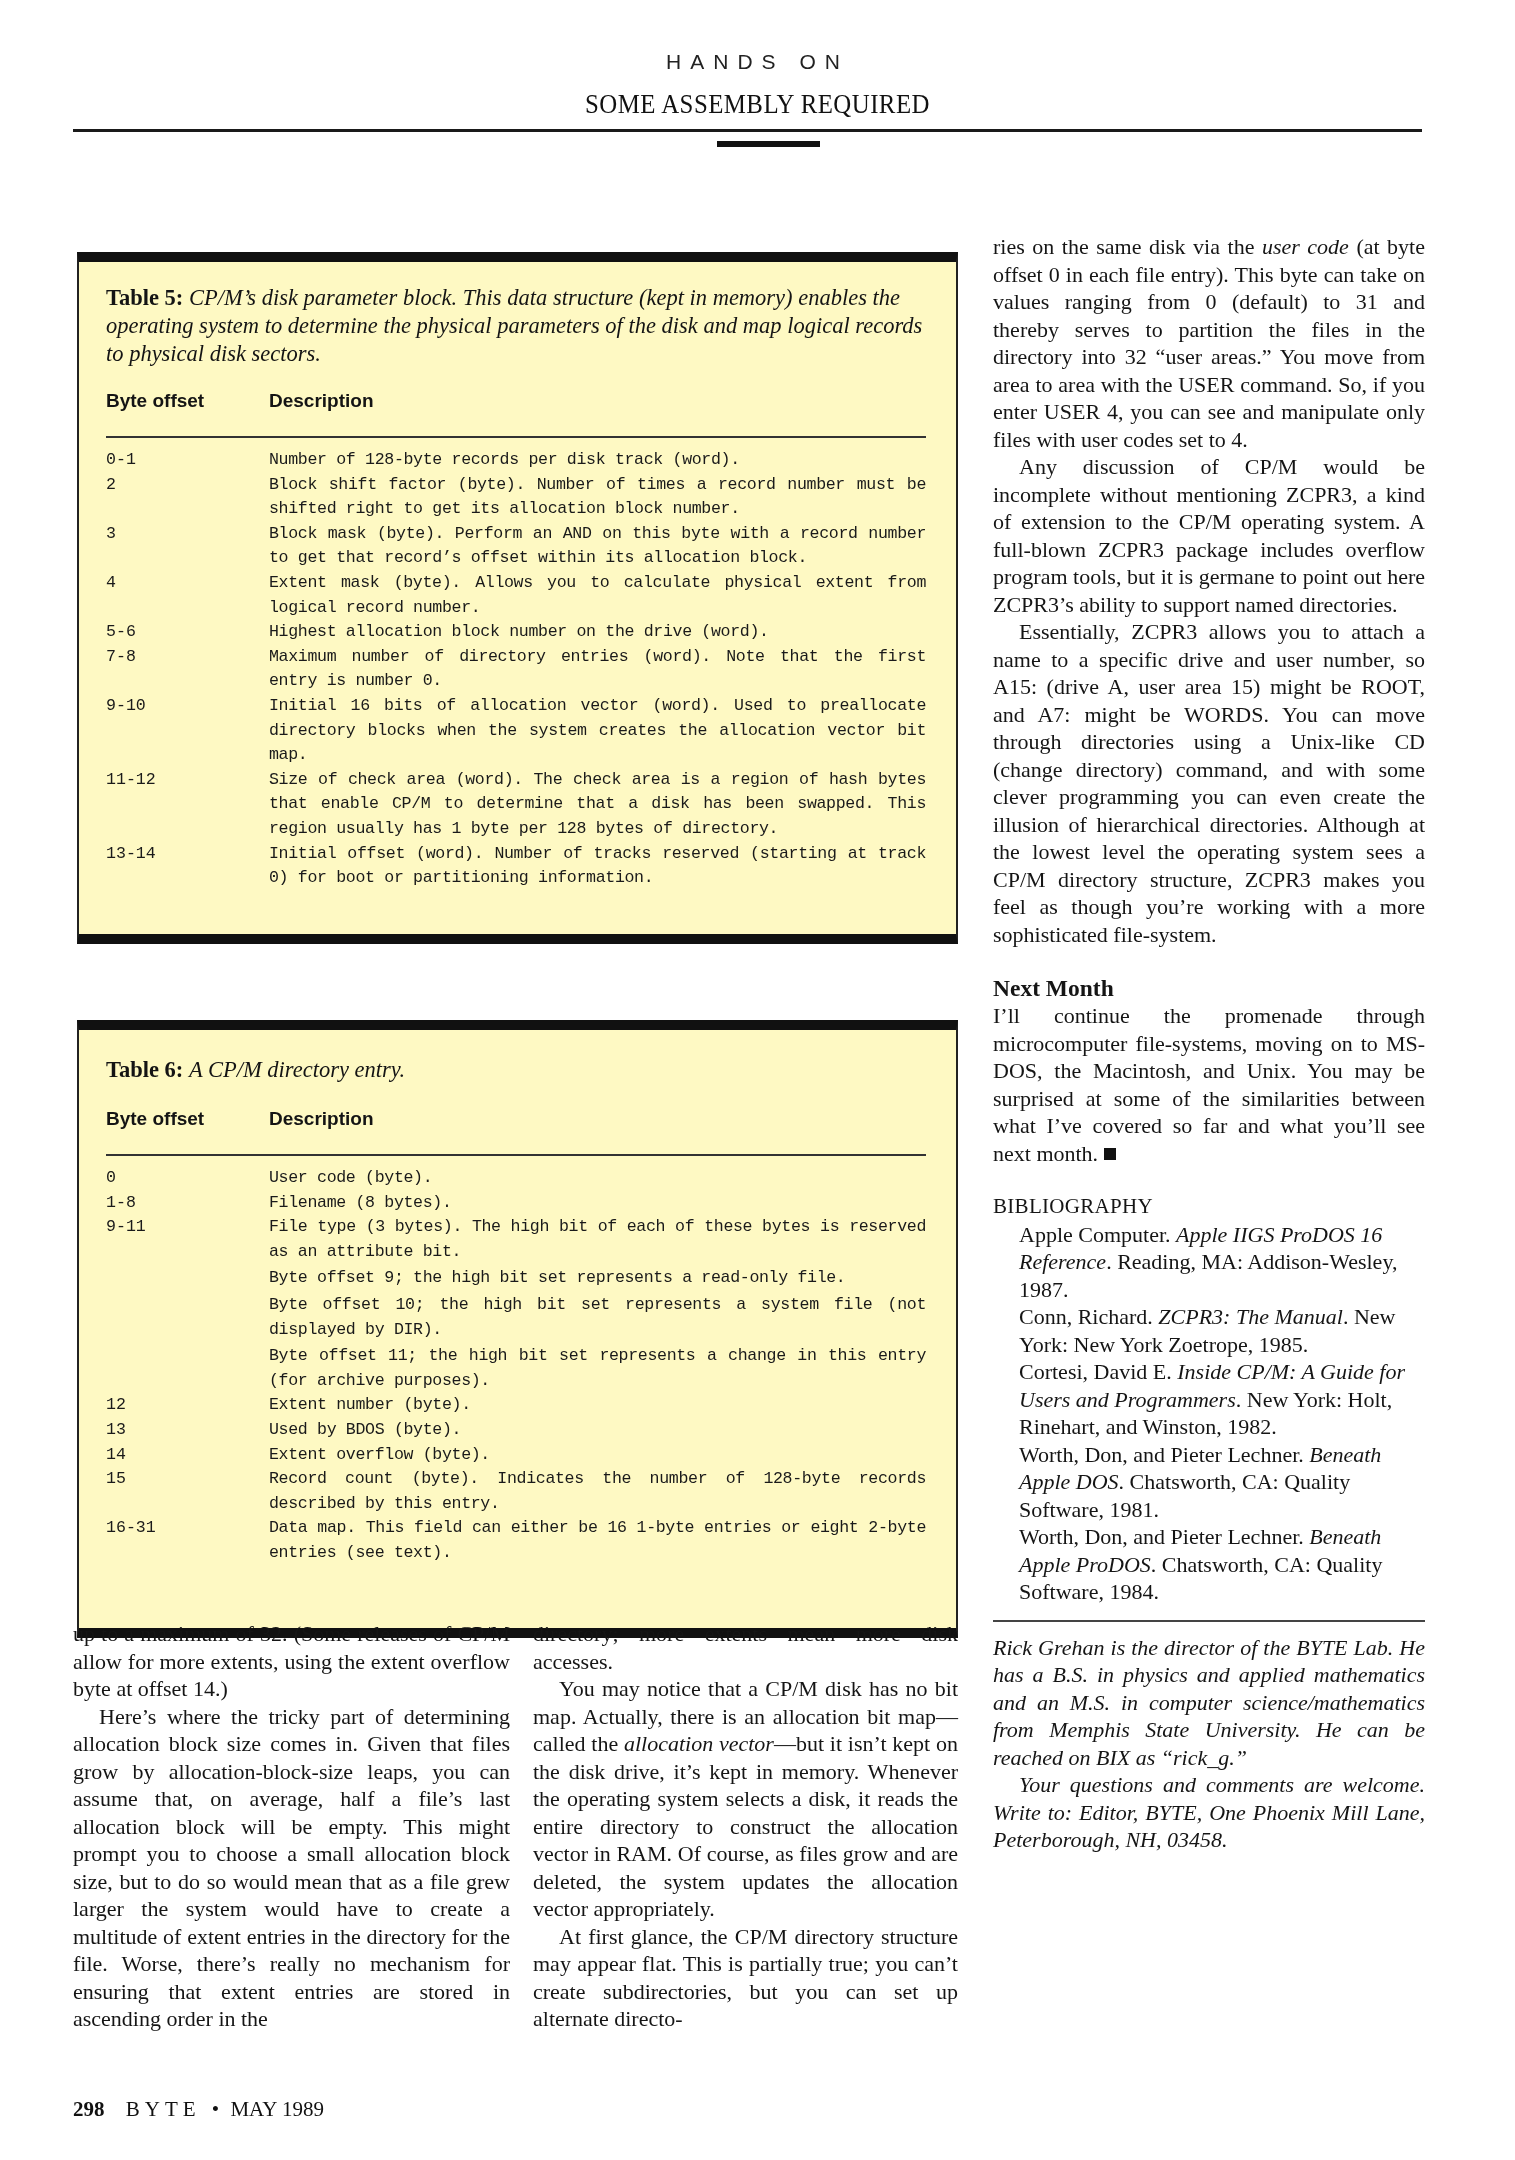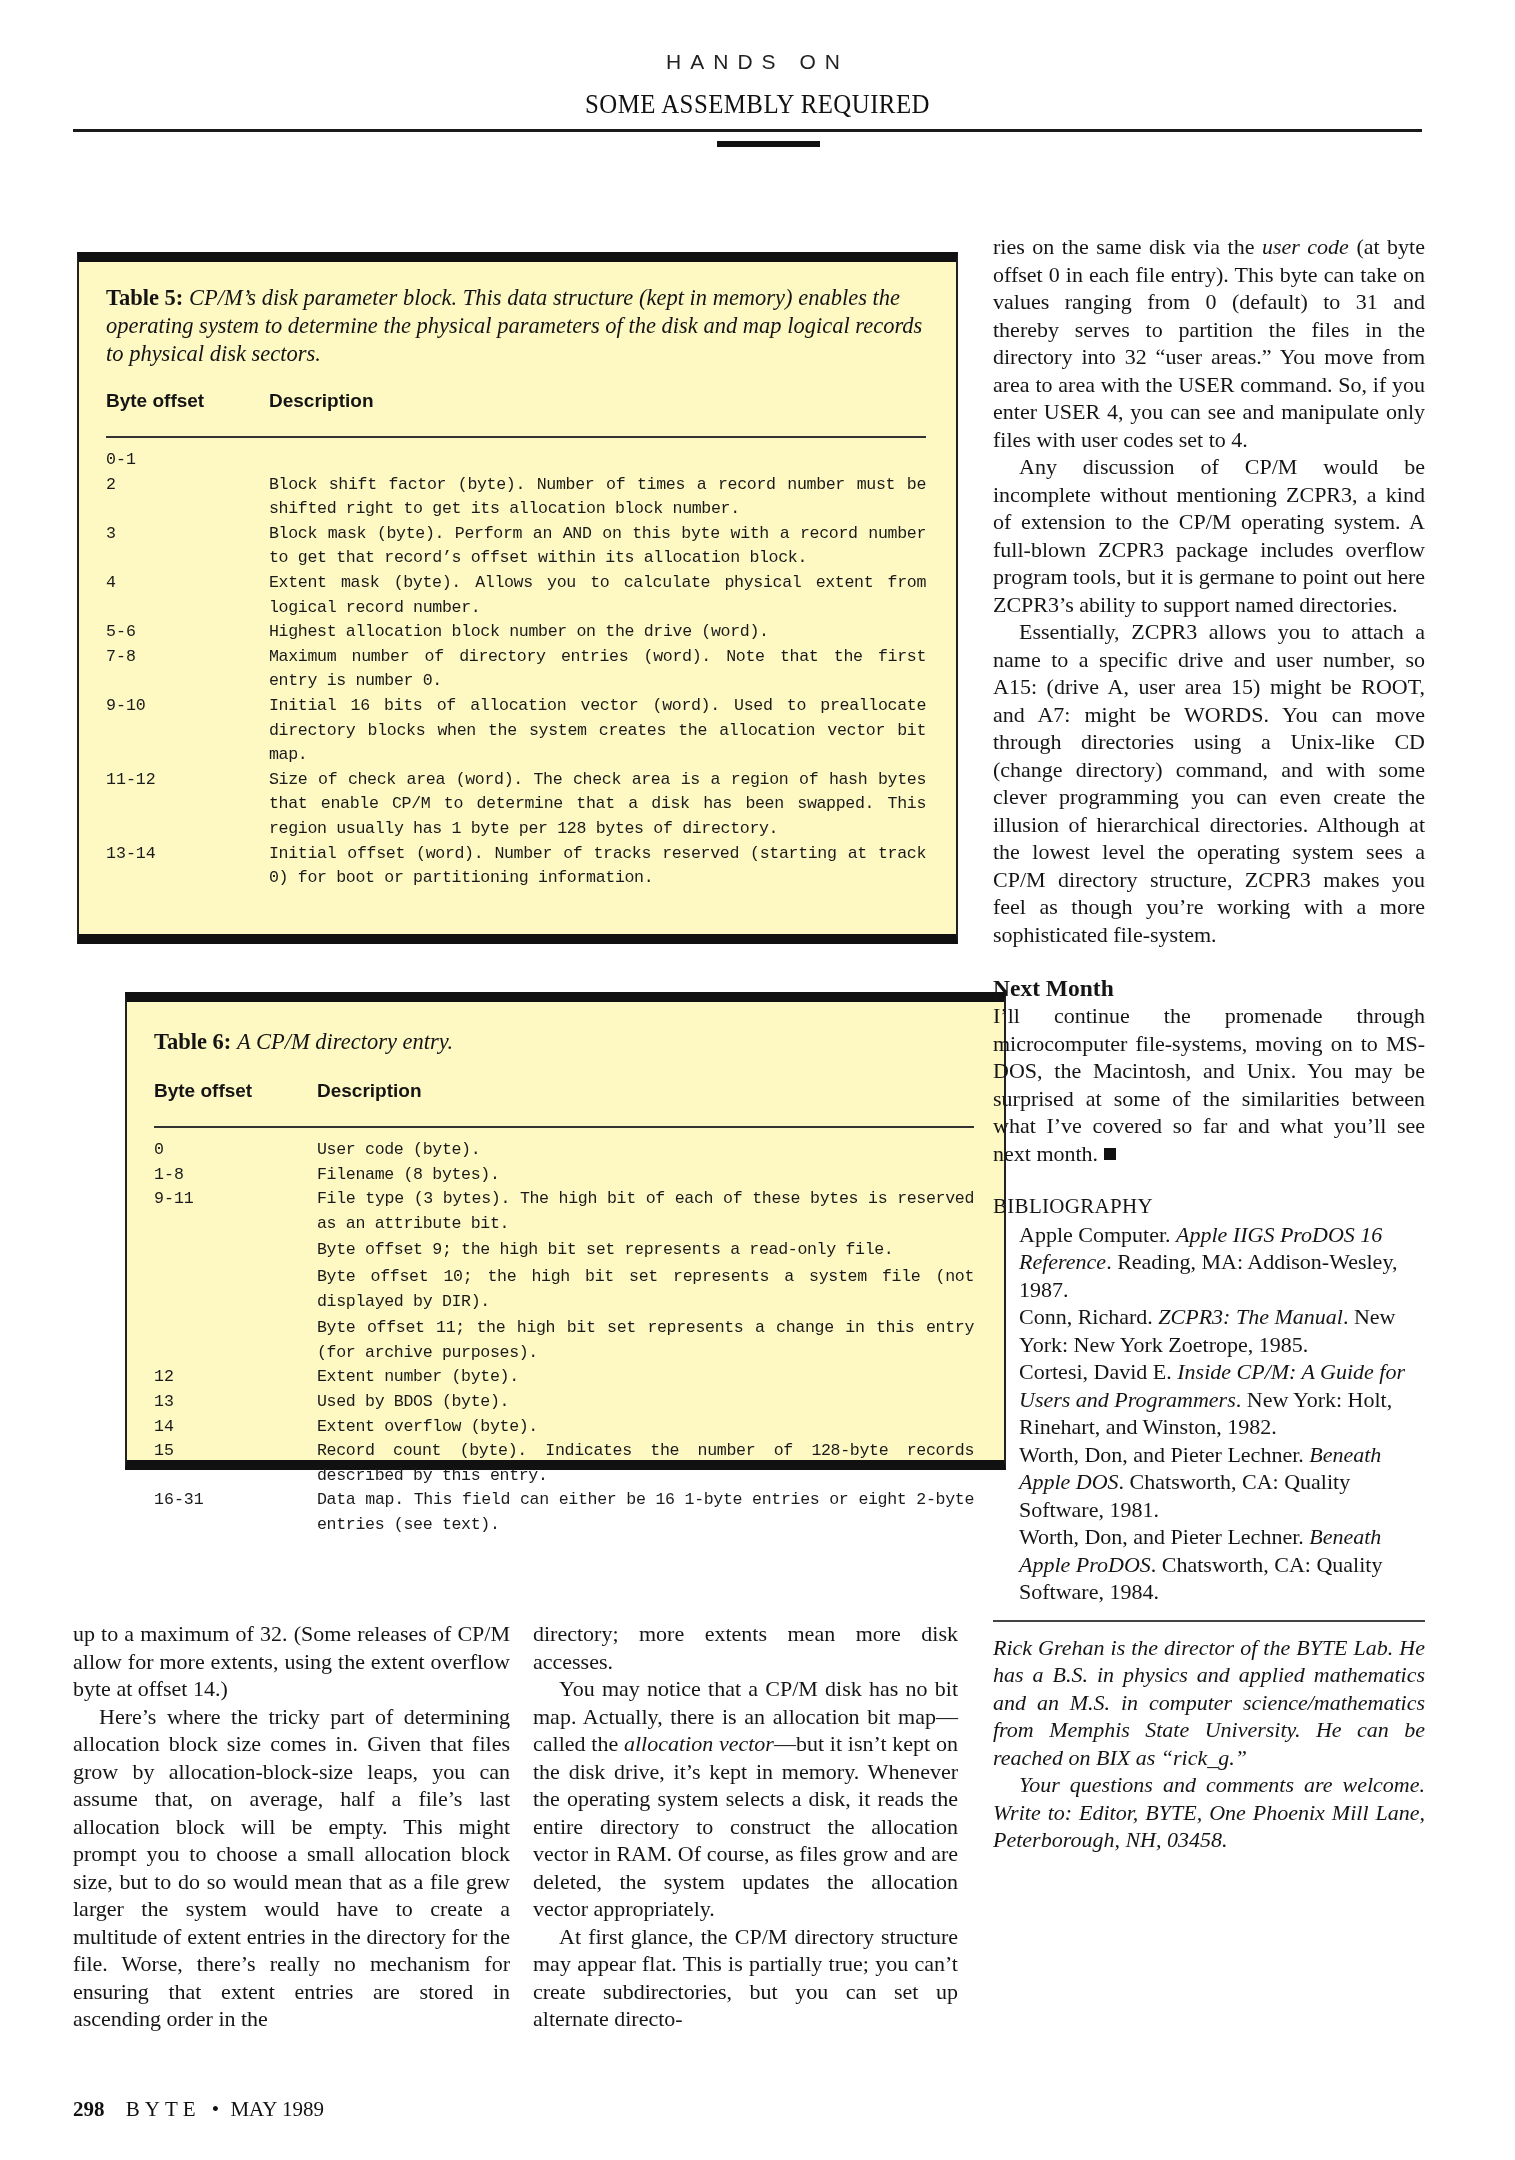--- a/index.html
+++ b/index.html
@@ -78,20 +78,23 @@
     <span class="lbl">Table 5:</span>
     <span class="txt">CP/M’s disk parameter block. This data structure (kept in memory) enables the operating system to determine the physical parameters of the disk and map logical records to physical disk sectors.</span>
   </div>
   <div class="tbl-head">
     <div class="col-off">Byte offset</div>
     <div class="col-desc">Description</div>
   </div>
   <div class="tbl-body" id="t5body">
       <div class="tbl-row">
         <div class="col-off">0-1</div>
+        <div class="col-desc">
+          <p>Number of 128-byte records per disk track (word).</p>
+        </div>
       </div>
       <div class="tbl-row">
         <div class="col-off">2</div>
         <div class="col-desc">
           <p>Block shift factor (byte). Number of times a record number must be shifted right to get its allocation block number.</p>
         </div>
       </div>
       <div class="tbl-row">
         <div class="col-off">3</div>
         <div class="col-desc">
@@ -130,21 +133,21 @@
       </div>
       <div class="tbl-row">
         <div class="col-off">13-14</div>
         <div class="col-desc">
           <p>Initial offset (word). Number of tracks reserved (starting at track 0) for boot or partitioning information.</p>
         </div>
       </div>
     </div>
 </div>
 
-<div class="tbl" style="top:992px; height:478px;margin-left:48px;">
+<div class="tbl" style="top:1020px; height:618px;">
   <div class="tbl-caption" style="margin-top:26px;">
     <span class="lbl">Table 6:</span>
     <span class="txt">A CP/M directory entry.</span>
   </div>
   <div class="tbl-head" style="margin-top:24px;">
     <div class="col-off">Byte offset</div>
     <div class="col-desc">Description</div>
   </div>
   <div class="tbl-body" id="t6body">
       <div class="tbl-row">

